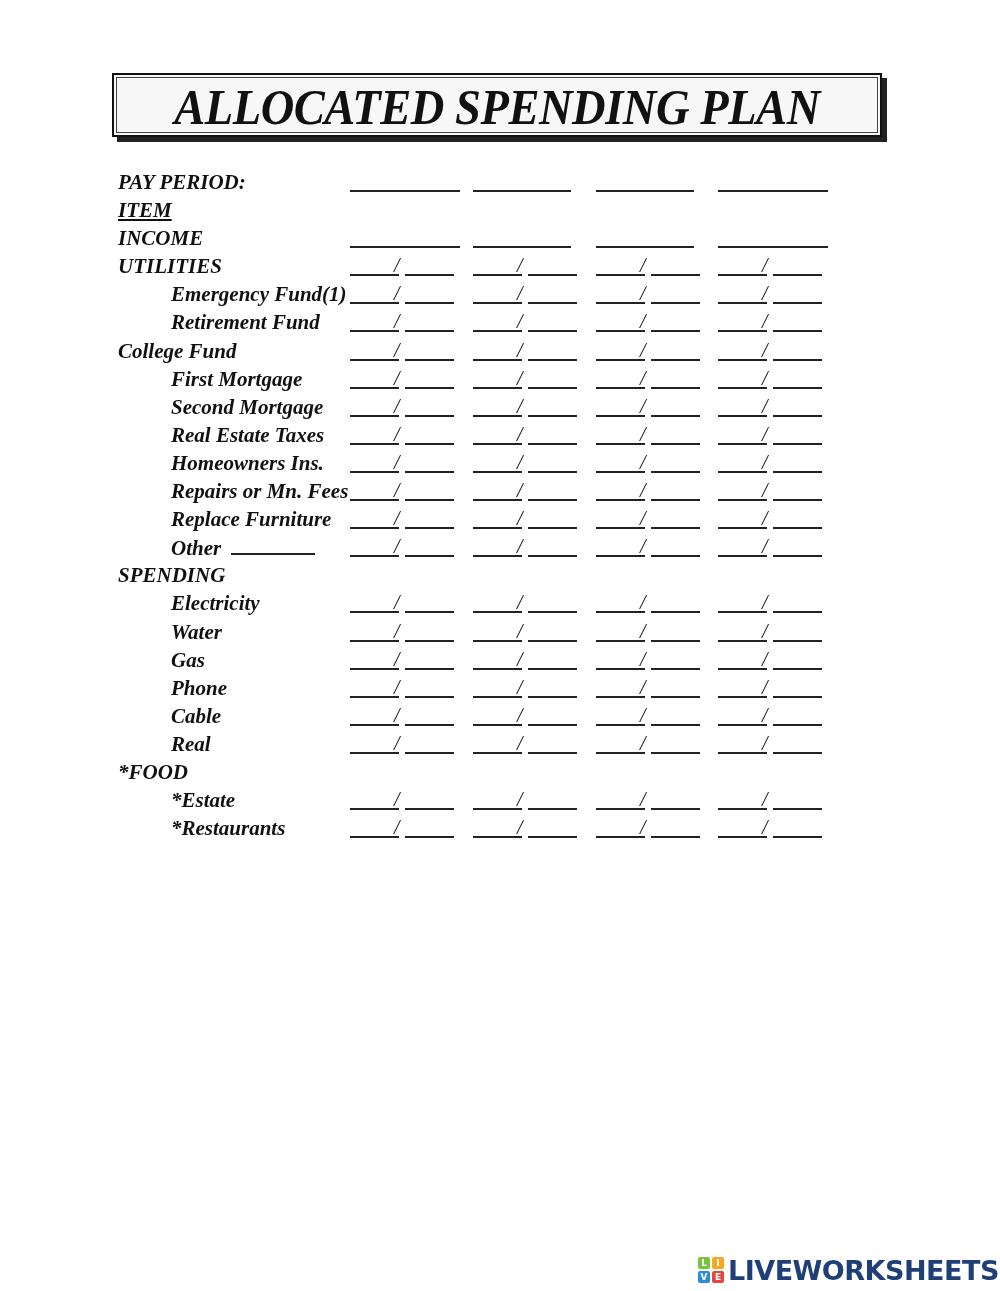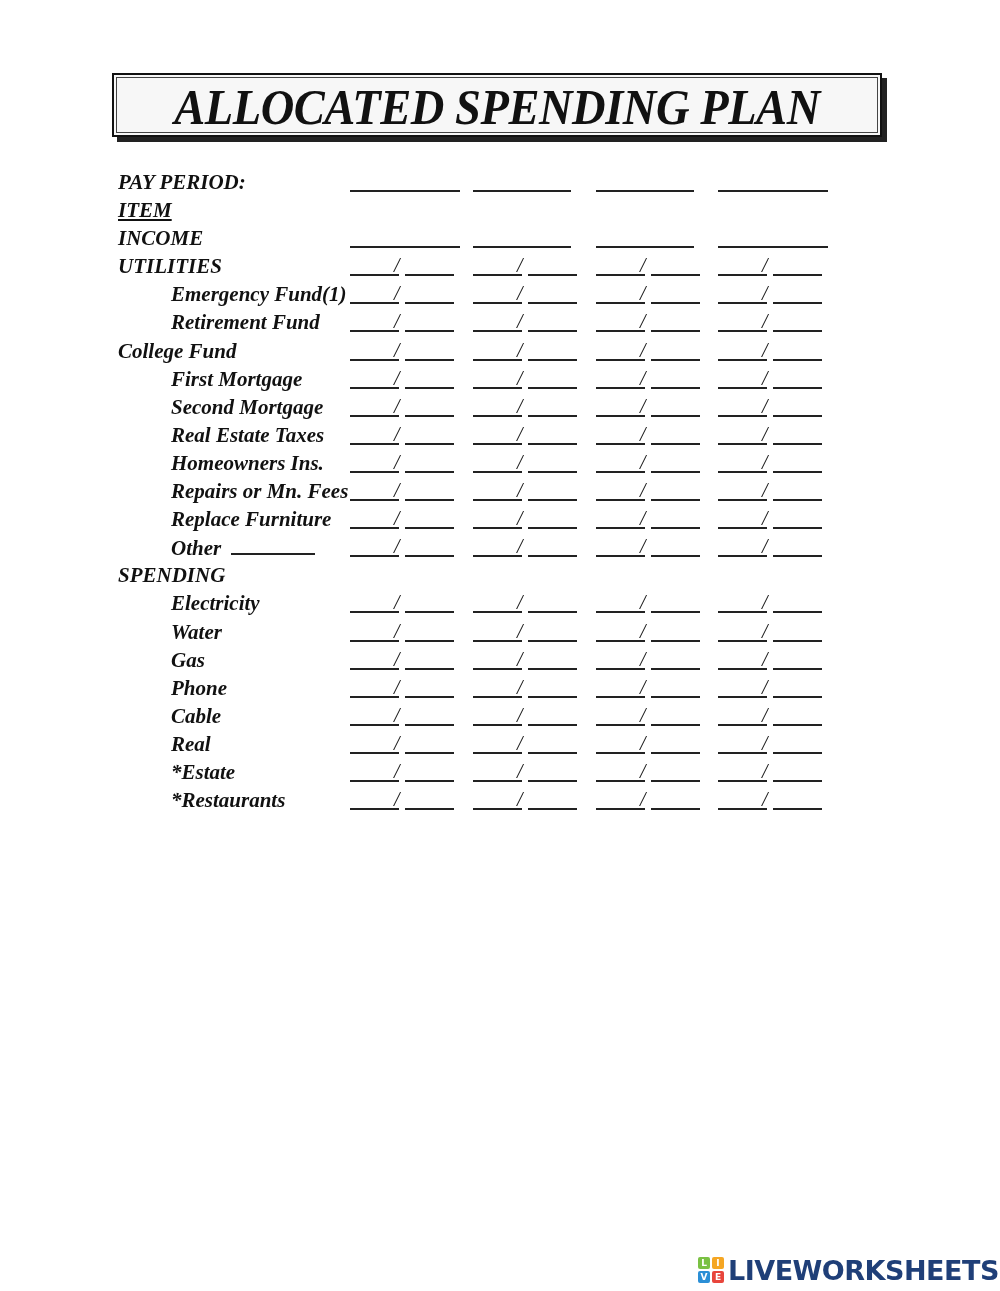--- a/index.html
+++ b/index.html
@@ -466,20 +466,23 @@
         <div class="slash">/</div>
         <div class="r"></div>
       </div>
       <div class="cell split" style="left: 600px; width: 110px;">
         <div class="l"></div>
         <div class="slash">/</div>
         <div class="r"></div>
       </div>
     </div>
     <div class="row">
+      <div class="label"><span>*FOOD</span></div>
+    </div>
+    <div class="row">
       <div class="label indent"><span>*Estate</span></div>
       <div class="cell split" style="left: 232px; width: 110px;">
         <div class="l"></div>
         <div class="slash">/</div>
         <div class="r"></div>
       </div>
       <div class="cell split" style="left: 355px; width: 110px;">
         <div class="l"></div>
         <div class="slash">/</div>
         <div class="r"></div>

